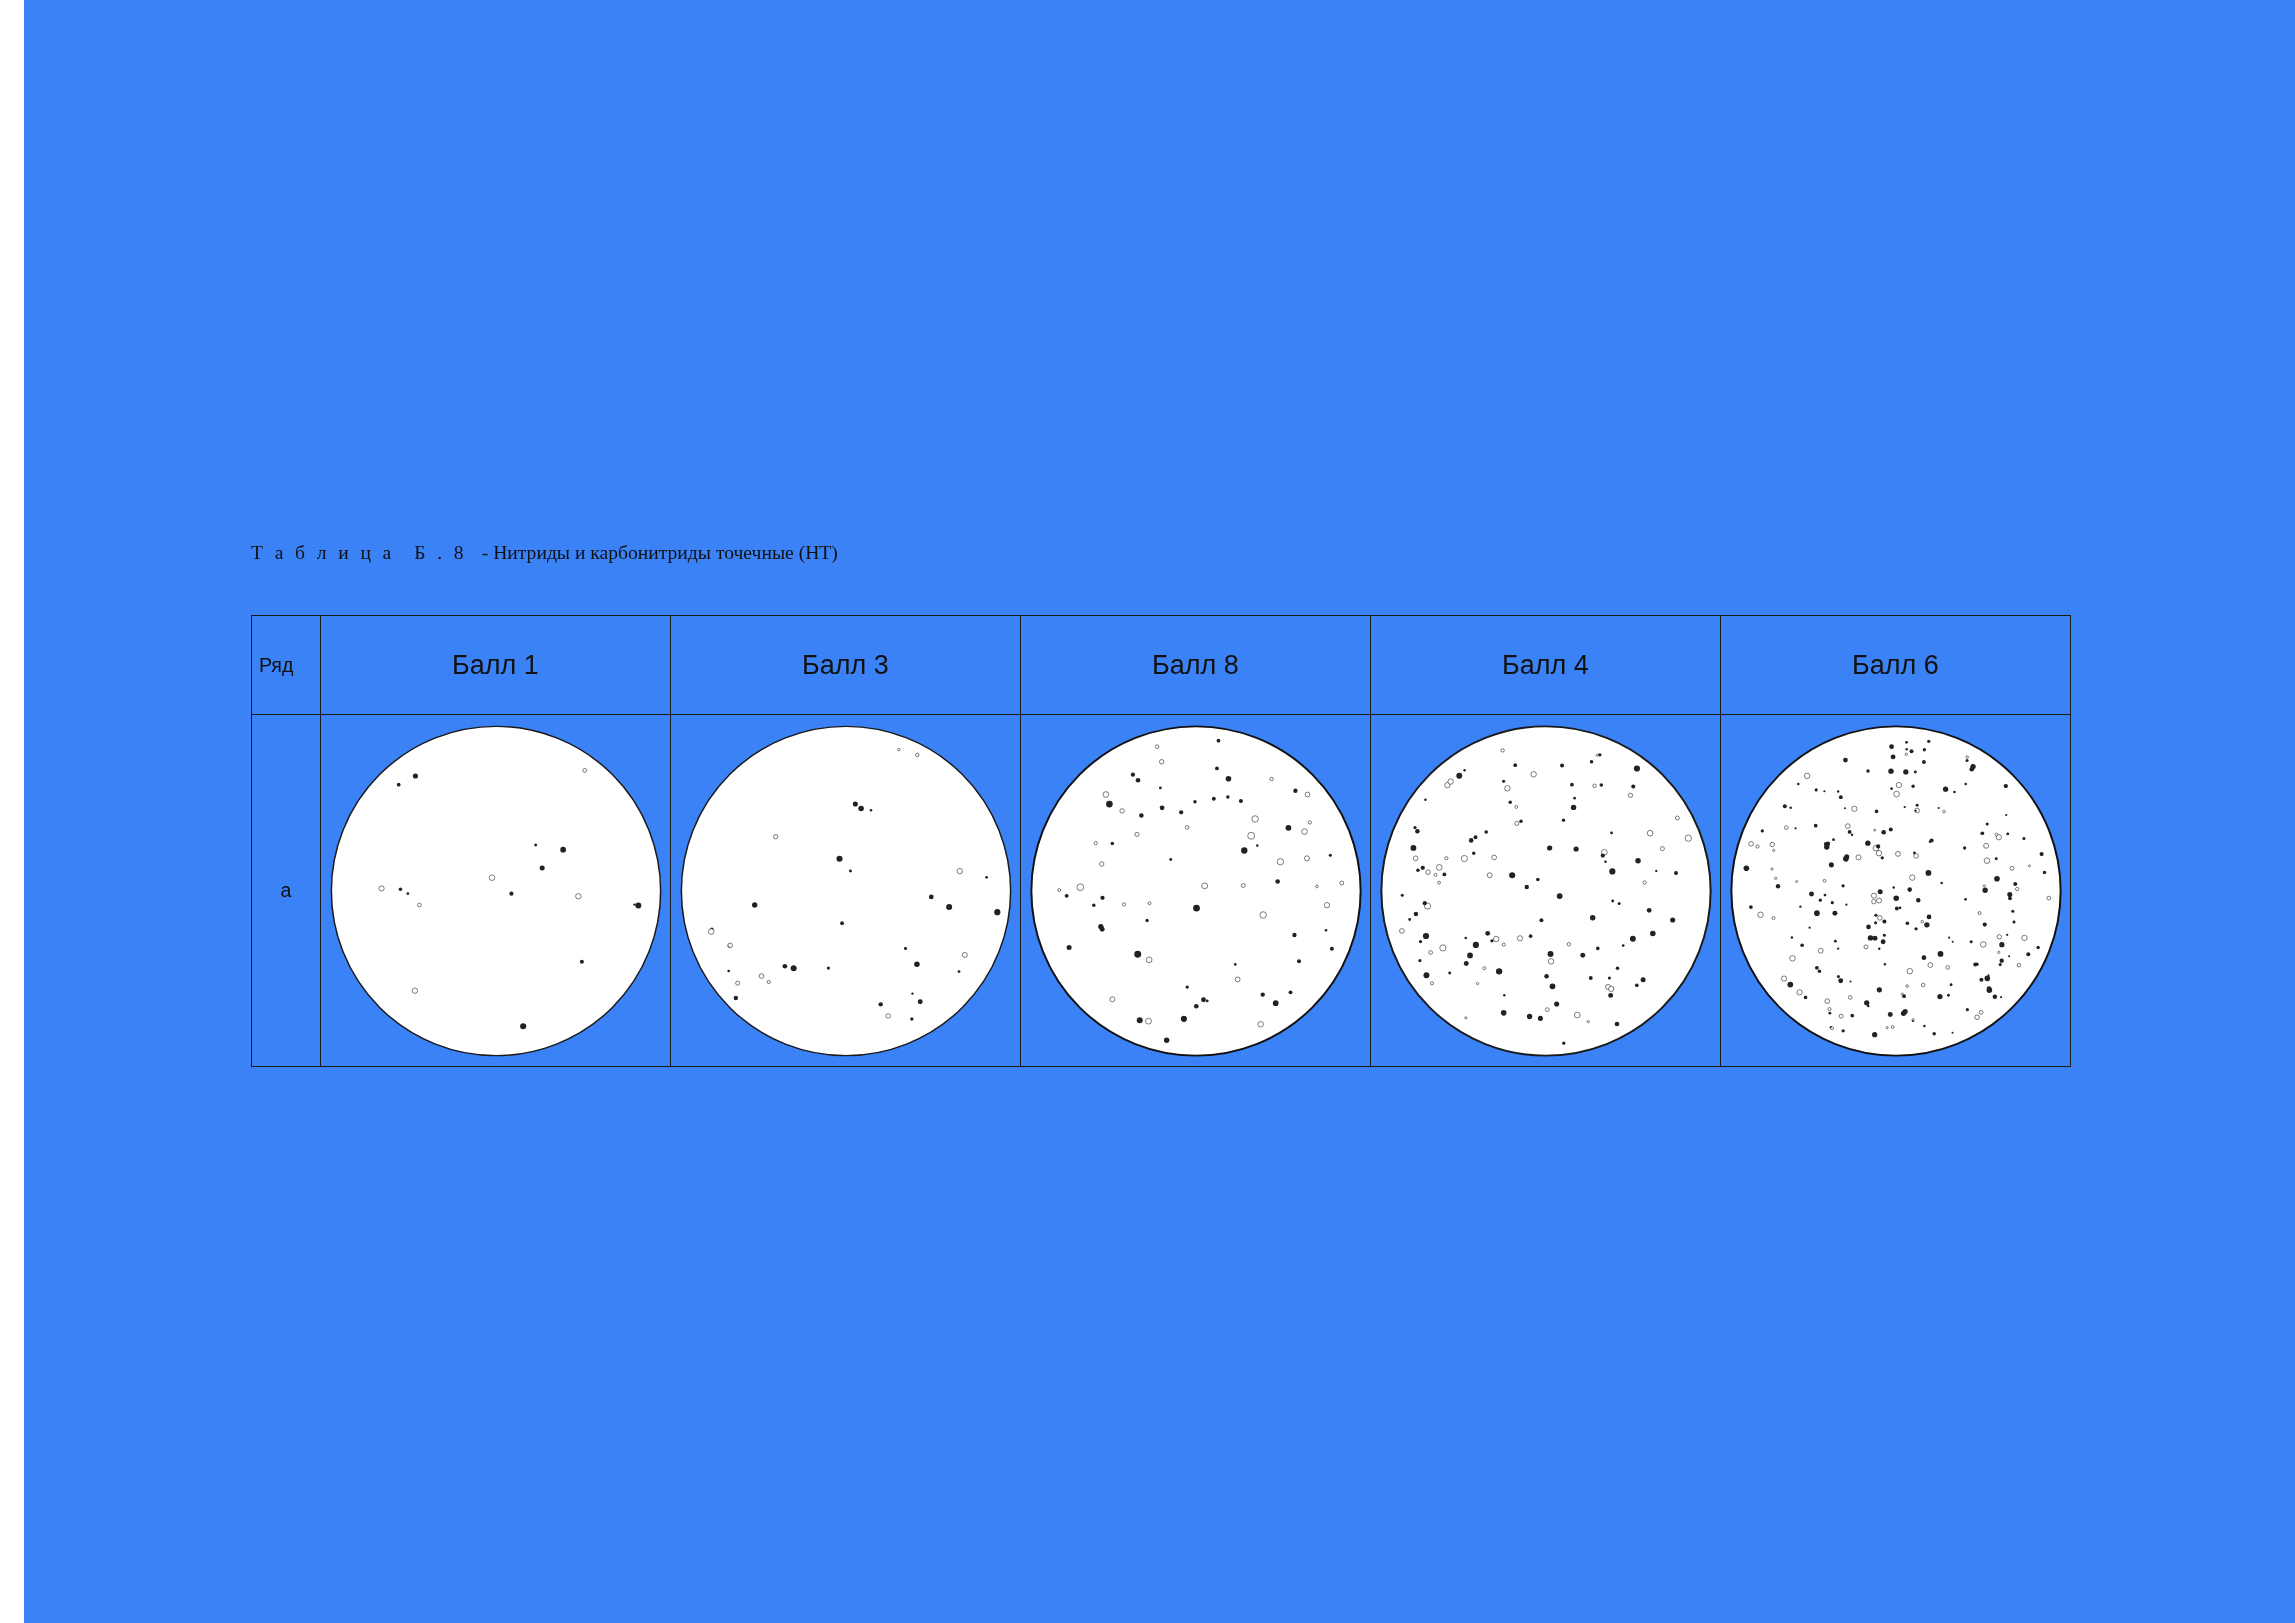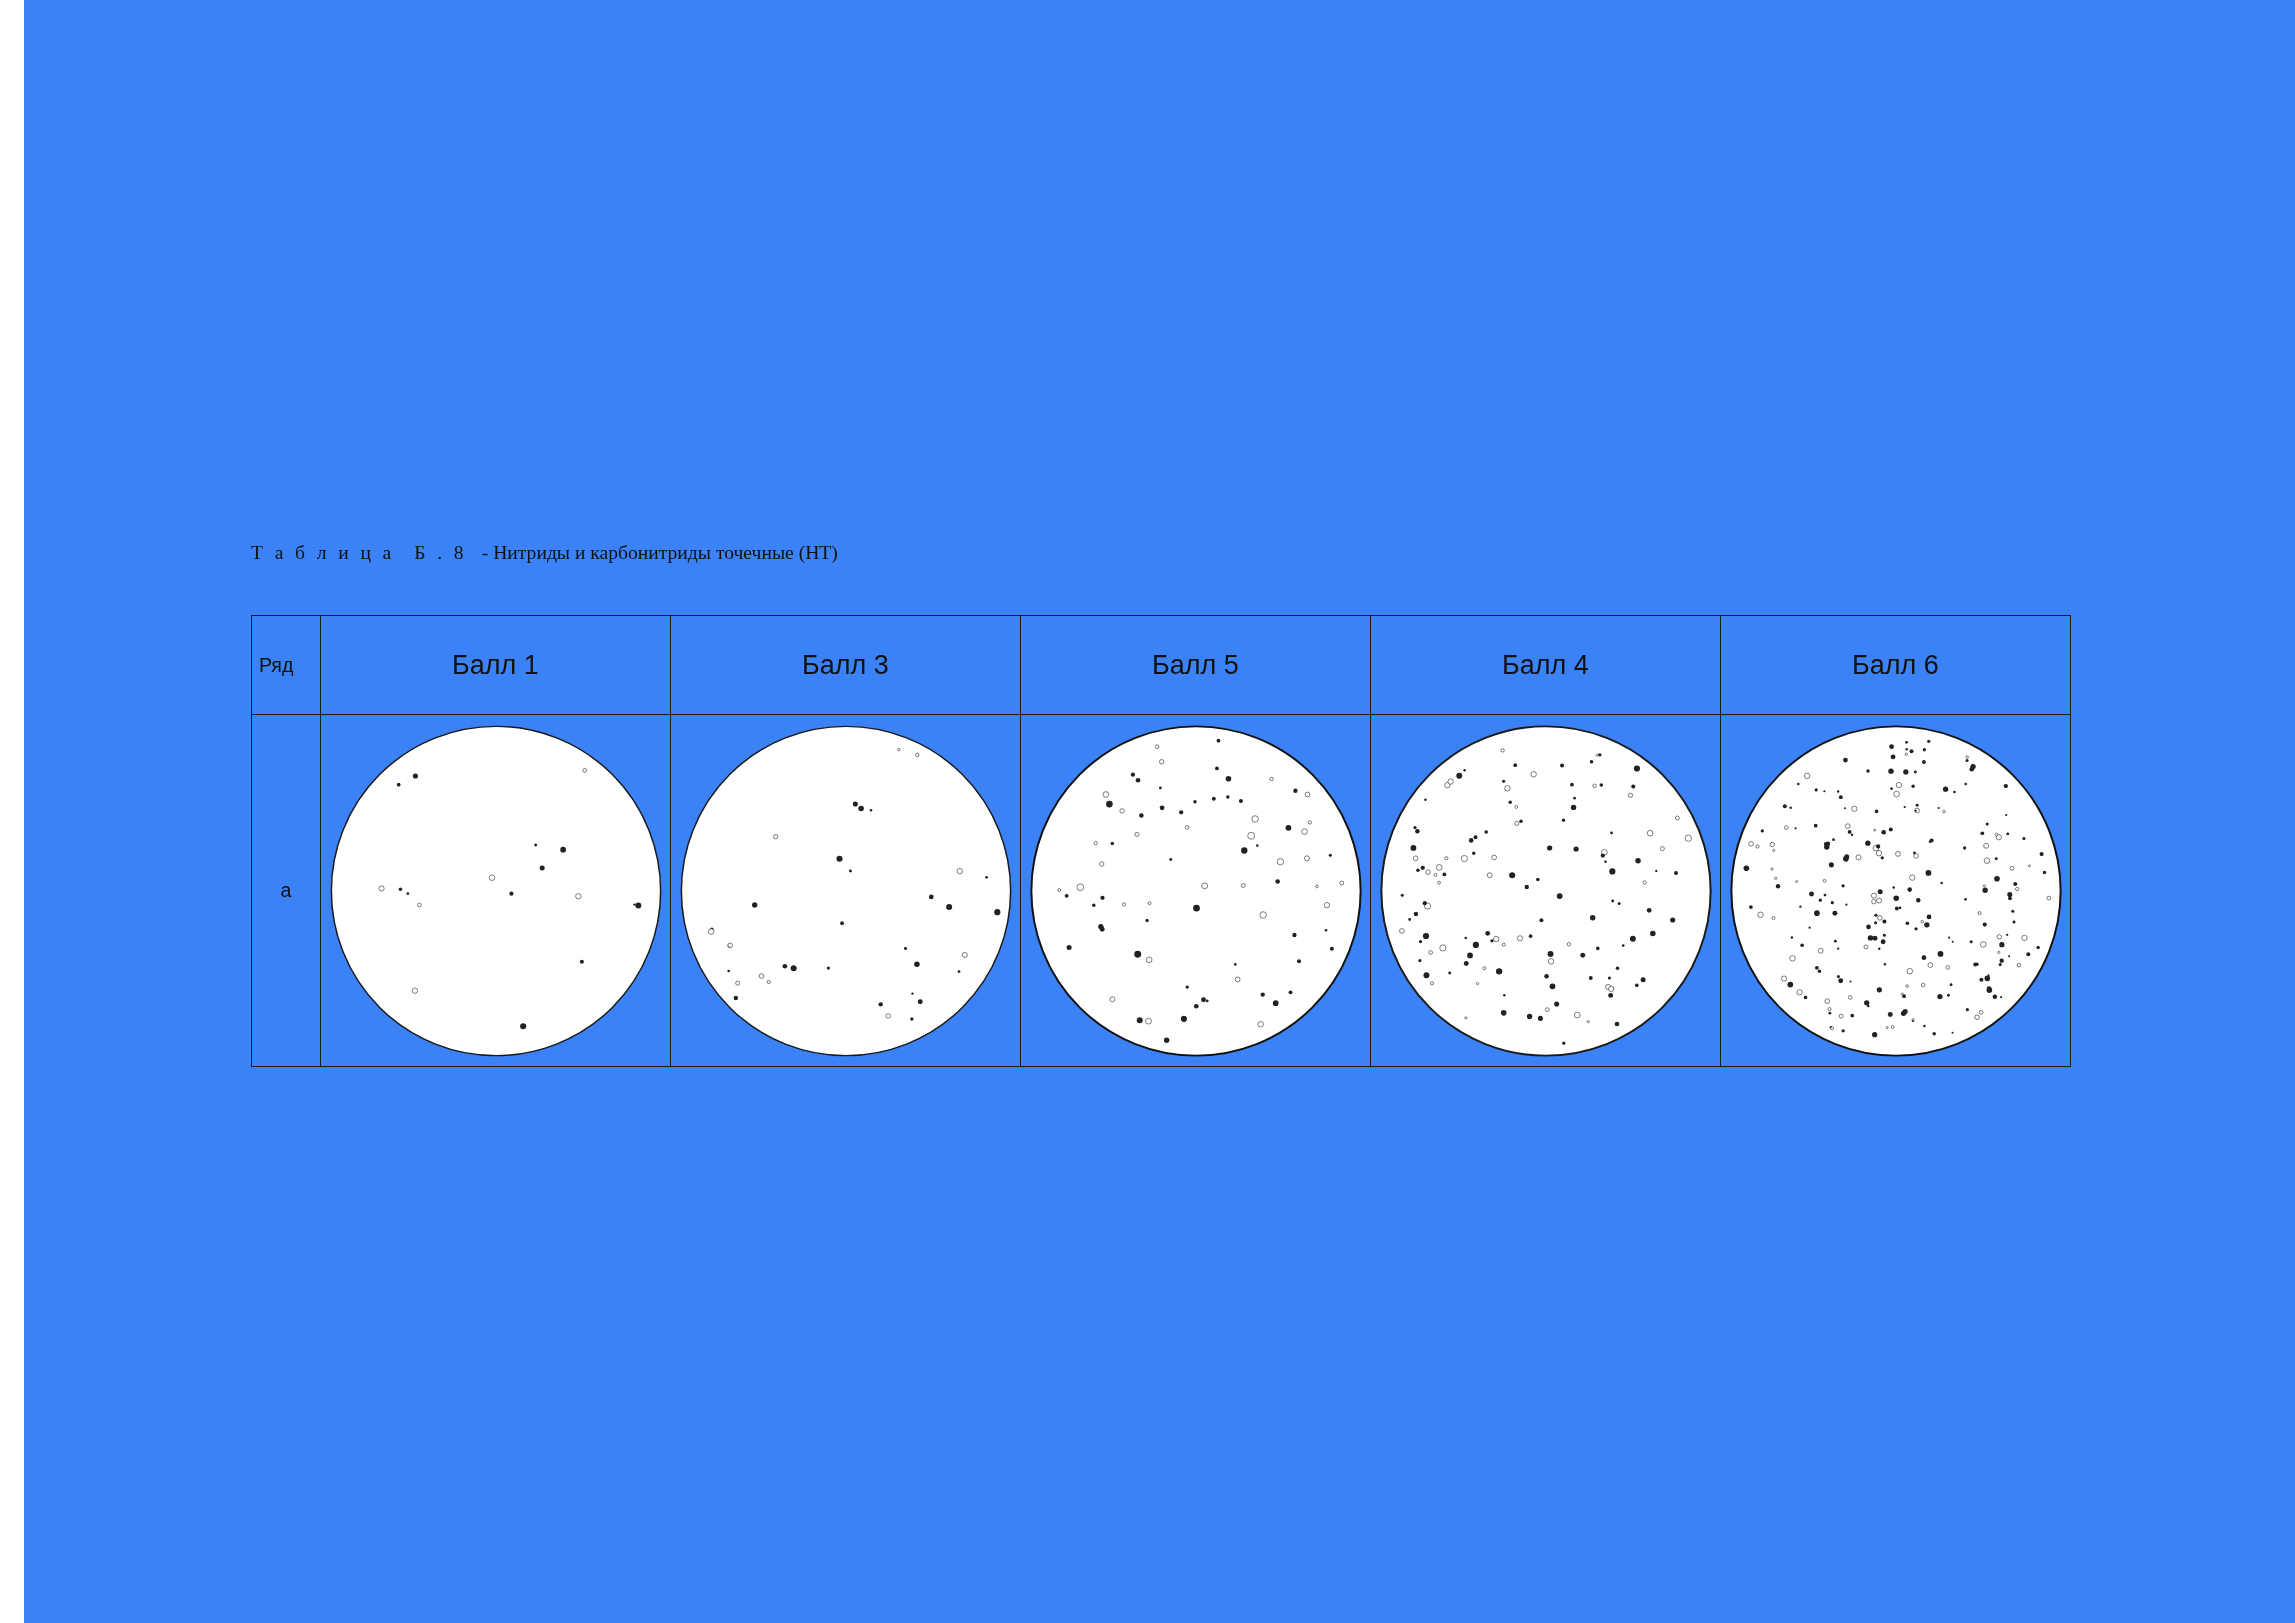--- a/index.html
+++ b/index.html
@@ -119,21 +119,21 @@
         <col class="col-score">
         <col class="col-score">
         <col class="col-score">
         <col class="col-score">
       </colgroup>
       <tbody>
         <tr class="hdr-row">
           <td class="rowhdr">Ряд</td>
           <td>Балл 1</td>
           <td>Балл 3</td>
-          <td>Балл 5</td>
+          <td>Балл 8</td>
           <td>Балл 4</td>
           <td>Балл 6</td>
         </tr>
         <tr class="body-row">
           <td class="rowlabel">а</td>
           <td>
             <div class="cell-inner">
                 <svg width="344" height="344" viewBox="0 0 700 700" class="circle-field">
                   <circle cx="350" cy="350" r="335" fill="#ffffff" stroke="#1a1a1a" stroke-width="3"></circle>
                   <g>

